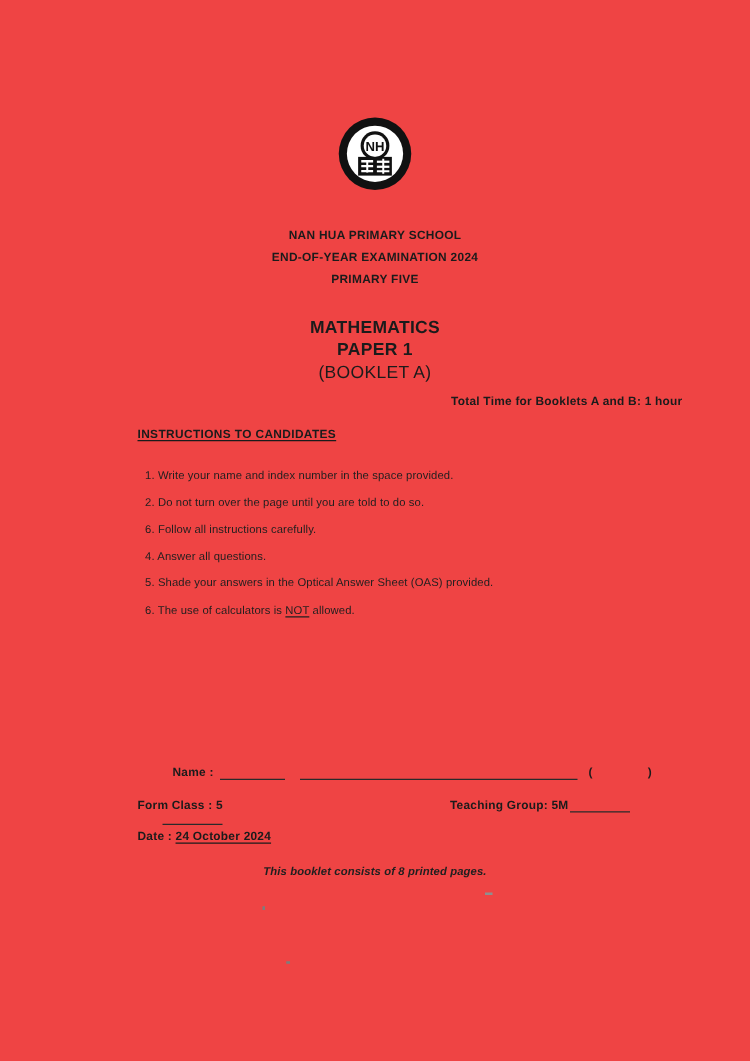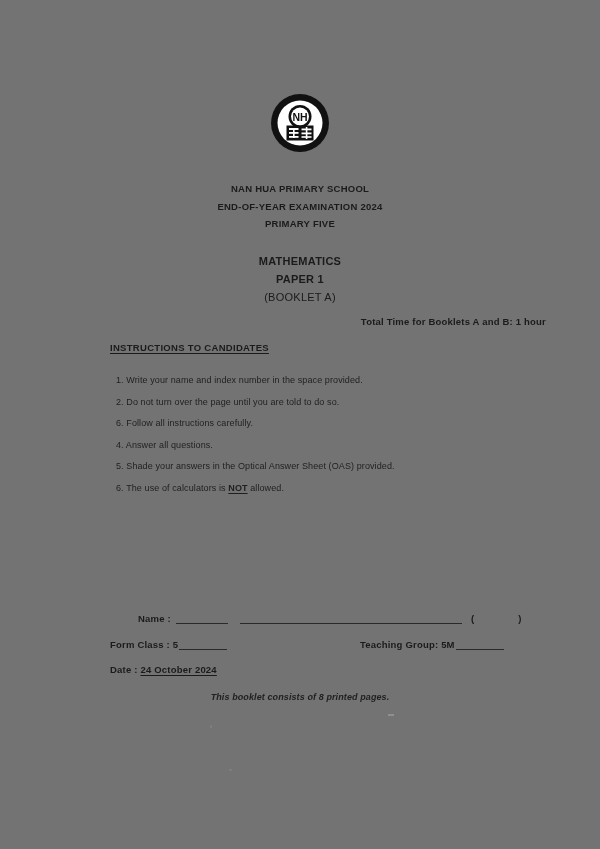--- a/index.html
+++ b/index.html
@@ -12,21 +12,21 @@
     height: 849px;
     position: relative;
     font-family: "Liberation Sans", sans-serif;
     color: #1a1a1a;
     overflow: hidden;
   }
 
   .page {
     position: absolute;
     inset: 0;
-    background: #737373;
+    background: #ef4444;
   }
 
   
   .logo-wrap {
     position: absolute;
     top: 92px;
     left: 0;
     width: 600px;
     display: flex;
     justify-content: center;
@@ -55,21 +55,21 @@
   }
 
   .subject-block {
     position: absolute;
     top: 252px;
     left: 0;
     width: 600px;
     text-align: center;
   }
   .subject-block .line {
-    font-size: 11px;
+    font-size: 14px;
     font-weight: bold;
     letter-spacing: 0.25px;
     line-height: 18px;
     color: #1b1b1b;
   }
   .subject-block .line.normal { font-weight: normal; }
 
   
   .total-time {
     position: absolute;
@@ -102,21 +102,21 @@
     width: 400px;
   }
   .instr-item {
     font-size: 9px;
     line-height: 21.5px;
     letter-spacing: 0.1px;
     color: #1f1f1f;
     white-space: nowrap;
   }
   .instr-item .emph {
-    font-weight: bold;
+    font-weight: normal;
     text-decoration: underline;
     text-underline-offset: 1.5px;
   }
 
   
   .field-name {
     position: absolute;
     top: 613px;
     left: 110px;
     width: 420px;
@@ -141,20 +141,21 @@
   .field-form-class {
     position: absolute;
     top: 639px;
     left: 110px;
     font-size: 9.5px;
     font-weight: bold;
     letter-spacing: 0.2px;
     color: #1b1b1b;
     display: flex;
     align-items: flex-end;
+    flex-direction: column;
   }
   .field-form-class .rule { width: 48px; margin-left: 1px; }
 
   .field-teaching-group {
     position: absolute;
     top: 639px;
     left: 360px;
     font-size: 9.5px;
     font-weight: bold;
     letter-spacing: 0.2px;

